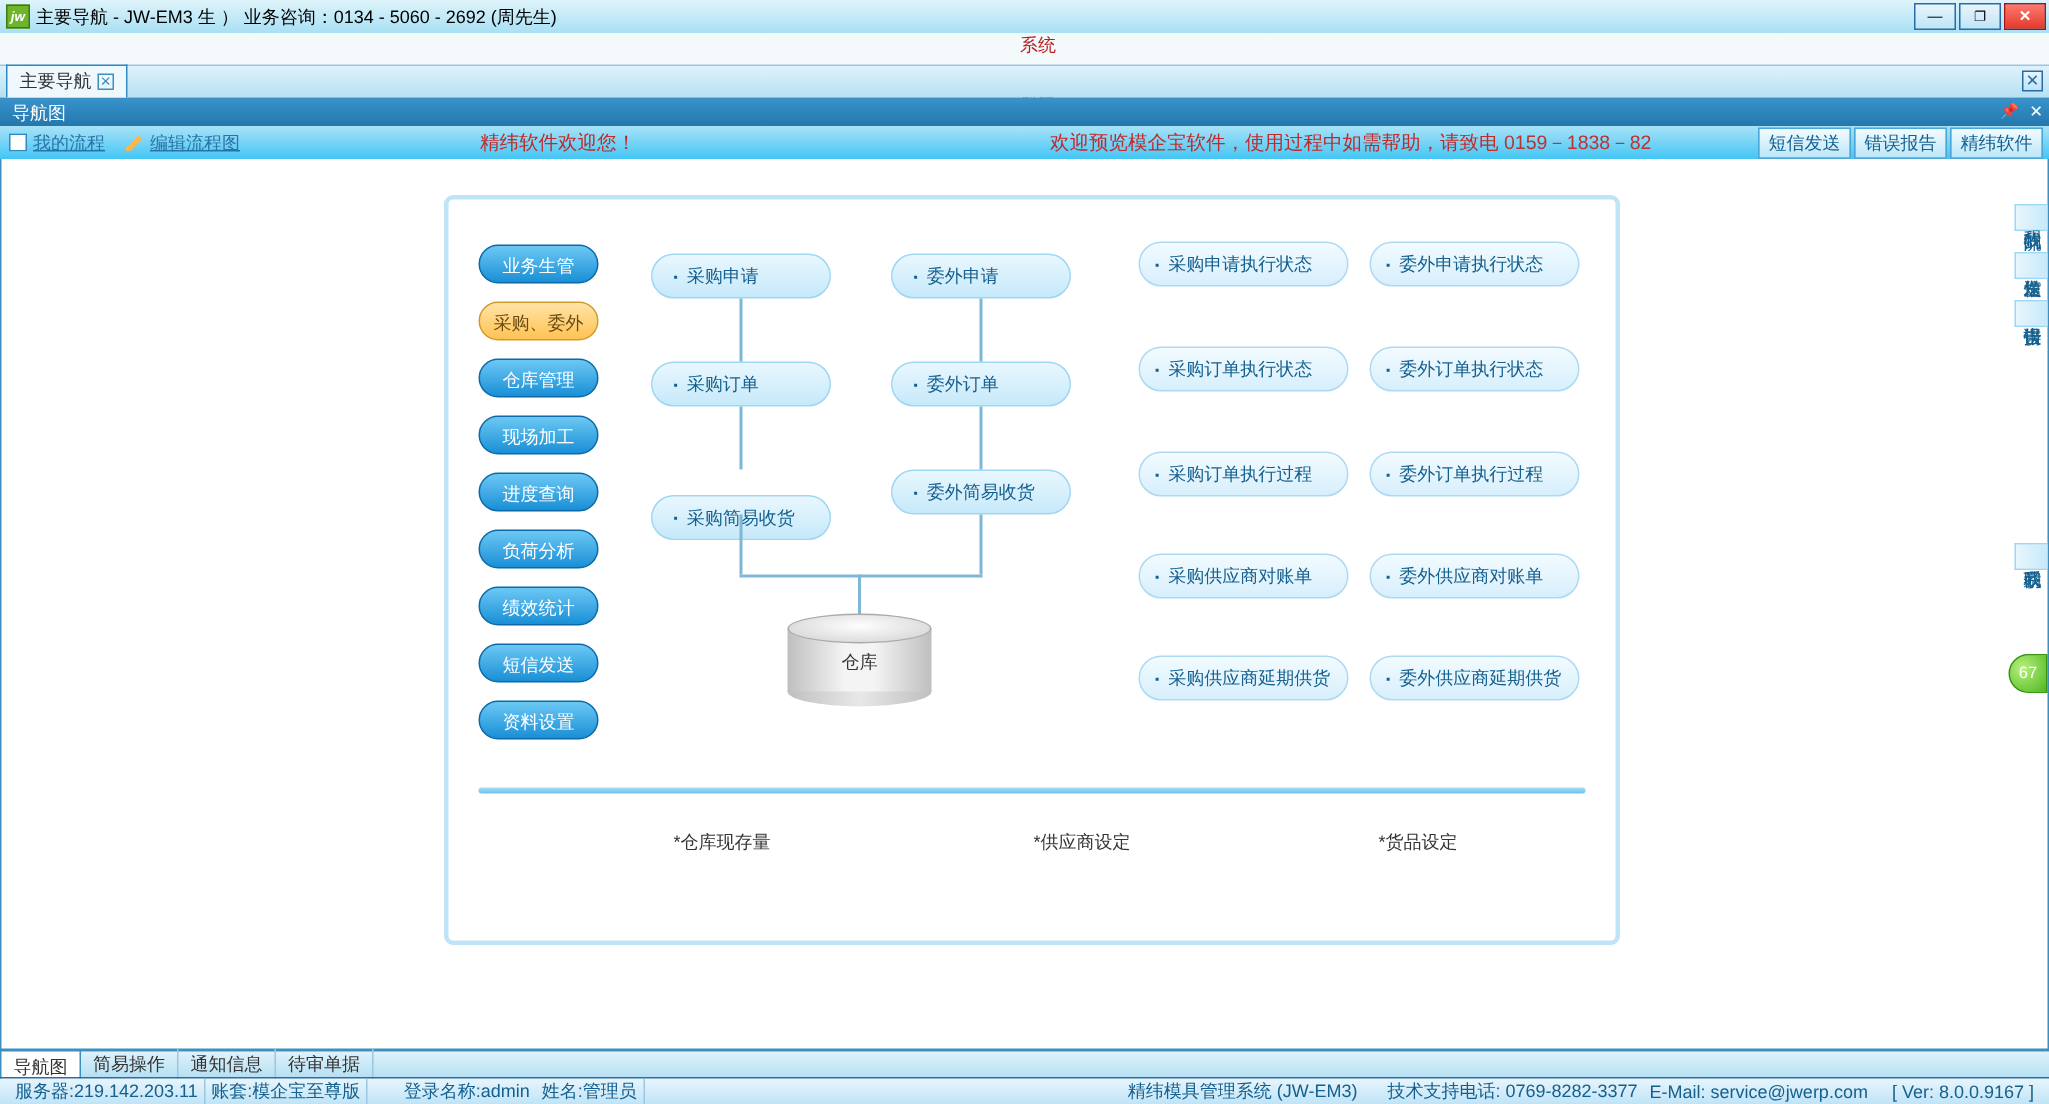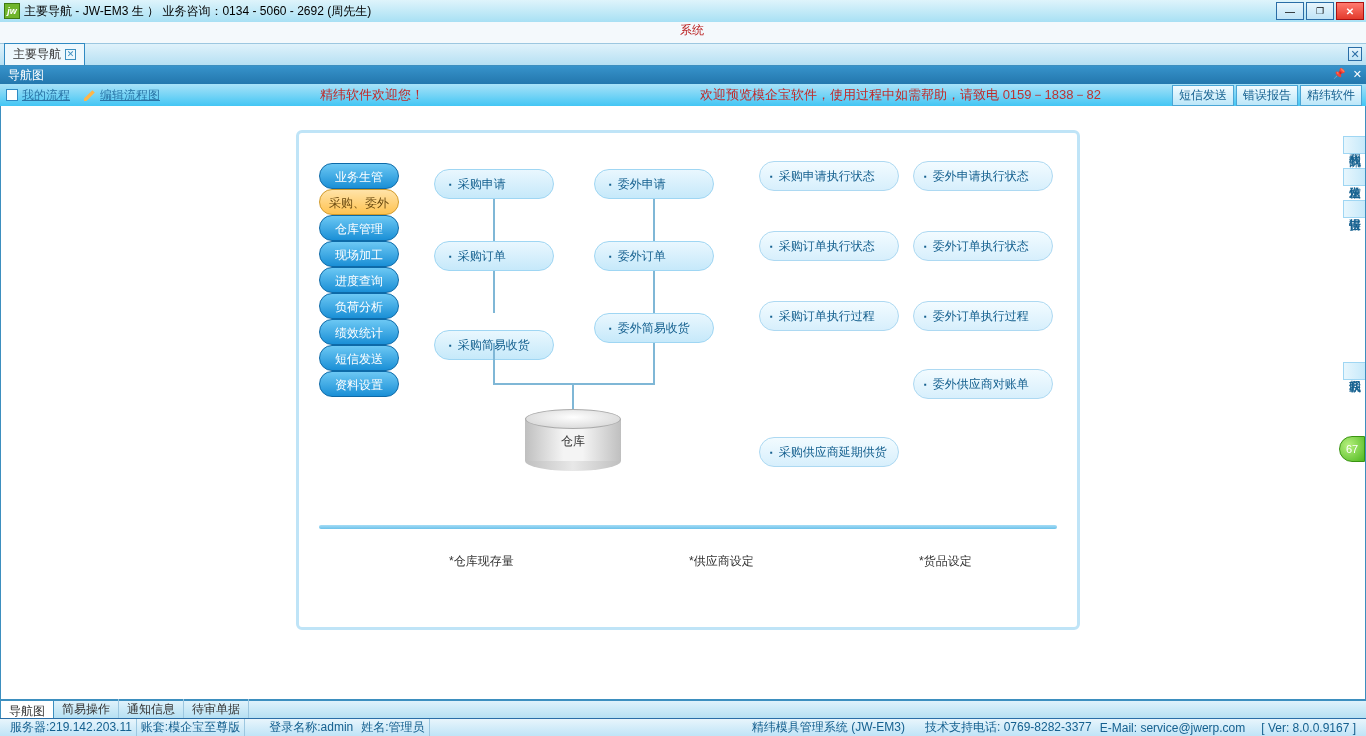--- a/index.html
+++ b/index.html
@@ -39,21 +39,21 @@
   .ts-scroll { position:absolute; left:700px; color:#c02a2a; font-size:13px; white-space:nowrap; }
   .ts-scroll .phone { color:#b33; }
   .ts-right { position:absolute; right:4px; display:flex; gap:2px; }
   .ts-btn { background:linear-gradient(#f2fbff,#bce7f9); border:1px solid #4aa6d6; padding:1px 6px; color:#15608f; }
 
   
   .workspace { position:absolute; top:106px; left:0; right:0; bottom:36px; background:#fff; border:1px solid #3d8fbf; border-top:none; }
   .canvas { position:absolute; top:24px; left:295px; width:784px; height:500px; border:3px solid #bfe4f7; border-radius:6px; background:#fff; }
 
   
-  .catcol { position:absolute; left:20px; top:30px; display:flex; flex-direction:column; }
+  .catcol { position:absolute; left:20px; top:30px; display:flex; flex-direction:column; gap:12px; }
   .catpill { width:80px; height:26px; border-radius:13px; text-align:center; line-height:26px; color:#fff; font-size:12px;
              background:linear-gradient(#6cc8f4,#1a8fd6); border:1px solid #0d6aa8; cursor:default; }
   .catpill.active { background:linear-gradient(#ffe3a8,#ffc352); color:#6a4a10; border-color:#d29b2c; }
 
   
   .fbox { position:absolute; width:120px; height:30px; border-radius:15px; background:linear-gradient(#e9f7fe,#c6e9fa);
           border:1px solid #9fd6f3; display:flex; align-items:center; padding-left:14px; color:#15608f; font-size:12px; }
   .fbox:before { content:"▪"; color:#15608f; font-size:8px; margin-right:6px; }
   .sbox { position:absolute; width:140px; height:30px; border-radius:15px; background:linear-gradient(#f2fbff,#d7effc);
           border:1px solid #add9f2; display:flex; align-items:center; padding-left:10px; color:#15608f; font-size:12px; }
@@ -180,26 +180,28 @@
     <div class="cyl">
       <div class="bot"></div>
         <div class="body"></div>
         <div class="top"></div>
       <div class="lbl">仓库</div>
     </div>
 
     <div class="sbox" style="left:460px; top:28px;">采购申请执行状态</div>
     <div class="sbox" style="left:460px; top:98px;">采购订单执行状态</div>
     <div class="sbox" style="left:460px; top:168px;">采购订单执行过程</div>
+    <div class="sbox" style="left:460px; top:236px;">采购供应商对账单</div>
     <div class="sbox" style="left:460px; top:304px;">采购供应商延期供货</div>
 
     <div class="sbox" style="left:614px; top:28px;">委外申请执行状态</div>
     <div class="sbox" style="left:614px; top:98px;">委外订单执行状态</div>
     <div class="sbox" style="left:614px; top:168px;">委外订单执行过程</div>
     <div class="sbox" style="left:614px; top:236px;">委外供应商对账单</div>
+    <div class="sbox" style="left:614px; top:304px;">委外供应商延期供货</div>
 
     <div class="divider"></div>
     <div class="flink" style="left:150px;">*仓库现存量</div>
     <div class="flink" style="left:390px;">*供应商设定</div>
     <div class="flink" style="left:620px;">*货品设定</div>
   </div>
 
   <div class="sidebar-r">
     <div class="vtab">我的流程</div>
     <div class="vtab">短信发送</div>

